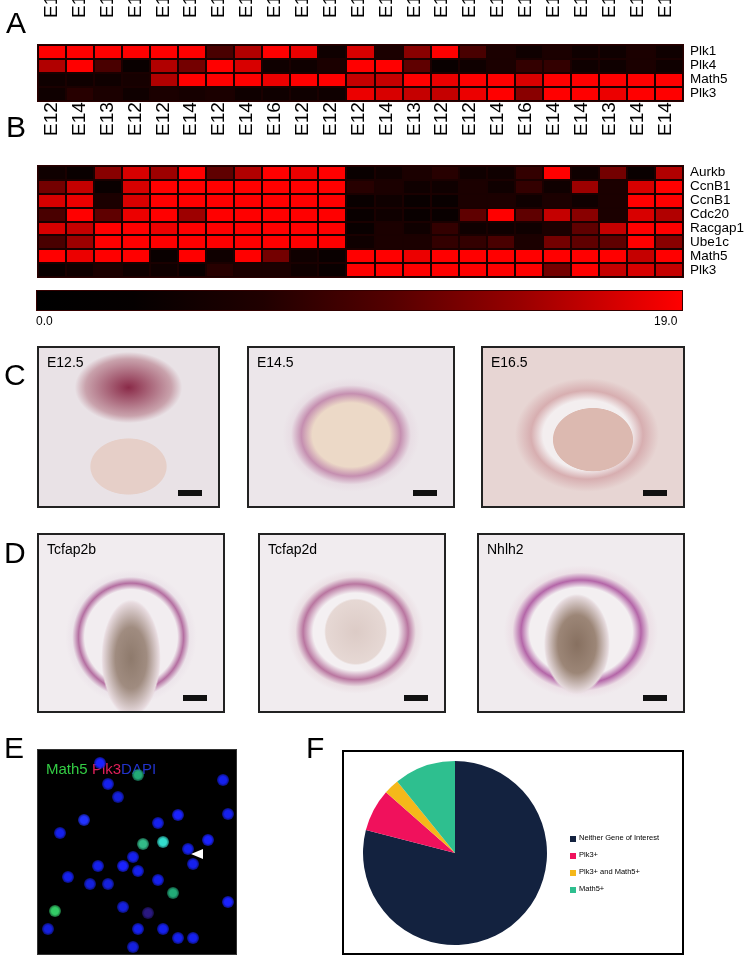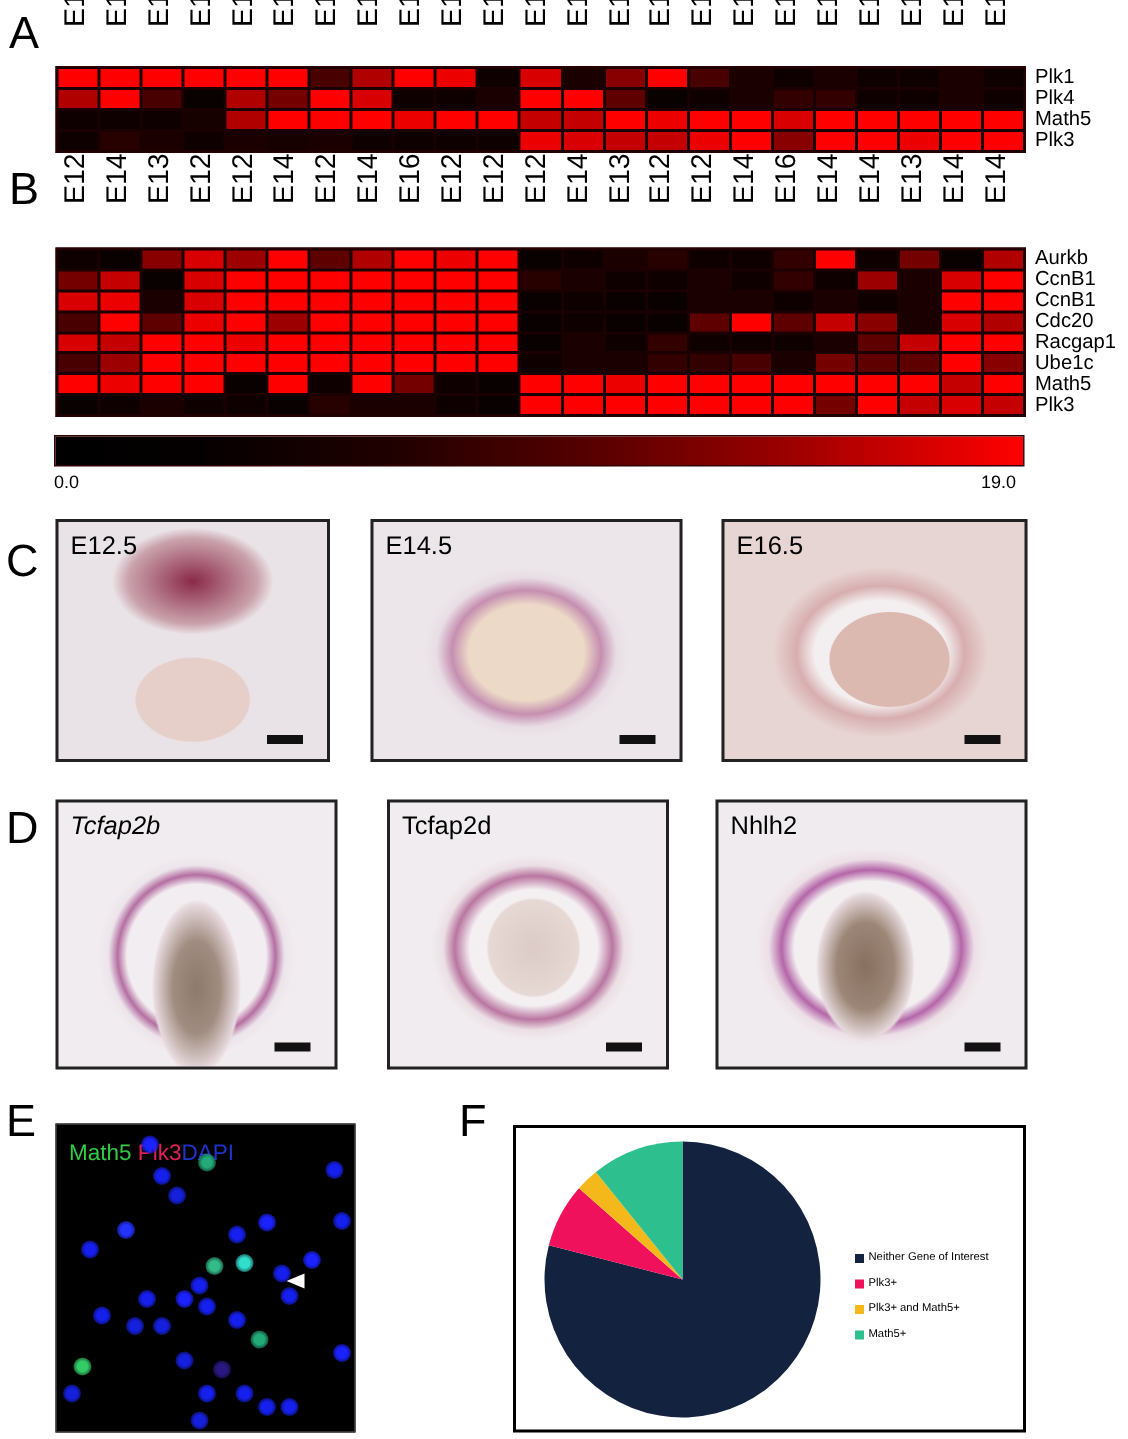--- a/index.html
+++ b/index.html
@@ -7,21 +7,21 @@
   .plabel{position:absolute;font-size:30px;font-weight:normal;line-height:1;}
   .cols{position:absolute;display:flex;}
   .col-lbl{width:27.9px;height:40px;position:relative;}
   .col-lbl span{position:absolute;left:50%;bottom:0;transform-origin:0 0;transform:rotate(-90deg) translate(0,-50%);font-size:19px;white-space:nowrap;display:block;}
   .grid{position:absolute;background:#1a0000;border:1px solid #2a0000;display:grid;gap:2px;padding:1px;box-sizing:border-box;}
   .cell{border-radius:0;}
   .rowlbls{position:absolute;font-size:13.5px;line-height:14px;}
   .colorbar{position:absolute;left:36px;top:290px;width:647px;height:21px;background:linear-gradient(to right,#000 0%,#050000 15%,#200000 35%,#550000 55%,#990000 75%,#ff0000 100%);border:1px solid #300;box-sizing:border-box;}
   .cb-lbl{position:absolute;font-size:12px;top:314px;}
   .img-panel{position:absolute;border:2px solid #222;box-sizing:border-box;overflow:hidden;}
-  .img-label{position:absolute;left:8px;top:6px;font-size:17px;}
+  .img-label{position:absolute;left:8px;top:6px;font-size:14px;}
   .scalebar{position:absolute;right:16px;bottom:10px;width:24px;height:6px;background:#111;}
   .pie-box{position:absolute;left:342px;top:750px;width:342px;height:205px;border:2px solid #000;box-sizing:border-box;background:#fff;}
   .legend{position:absolute;left:570px;top:825px;font-size:7.5px;}
   .legend .li{display:flex;align-items:flex-end;height:17px;}
   .legend .sw{width:6px;height:6px;margin-right:3px;}
 </style>
 </head>
 <body>
 
 <div class="plabel" style="left:6px;top:8px;">A</div>
@@ -478,21 +478,21 @@
 <div class="img-panel" style="left:247px;top:346px;width:208px;height:162px;background:radial-gradient(ellipse 42% 45% at 50% 55%,#ecd9c7 0%,#ecd9c7 45%,#c58fb0 58%,#e8dde4 70%,transparent 80%),#ece6ea;">
   <div class="img-label">E14.5</div>
   <div class="scalebar"></div>
 </div>
 <div class="img-panel" style="left:481px;top:346px;width:204px;height:162px;background:radial-gradient(ellipse 22% 22% at 55% 58%,#dcb9b0 0%,#dcb9b0 90%,transparent 92%),radial-gradient(ellipse 40% 40% at 52% 55%,#f3eeef 0%,#f3eeef 55%,#d7aeb0 70%,transparent 90%),#e7d5d3;">
   <div class="img-label">E16.5</div>
   <div class="scalebar"></div>
 </div>
 
 <div class="plabel" style="left:4px;top:538px;">D</div>
-<div class="img-panel" style="left:37px;top:533px;width:188px;height:180px;background:radial-gradient(ellipse 17% 35% at 50% 70%,#8e7a6c 0%,#a08c80 50%,#e7dade 90%,transparent 95%),radial-gradient(ellipse 42% 45% at 50% 58%,#f2edf0 0%,#f2edf0 60%,#b46fa1 68%,#ece4ea 76%,transparent 85%),#f1ecef;font-style:italic;">
+<div class="img-panel" style="left:37px;top:533px;width:188px;height:180px;background:radial-gradient(ellipse 17% 35% at 50% 70%,#8e7a6c 0%,#a08c80 50%,#e7dade 90%,transparent 95%),radial-gradient(ellipse 42% 45% at 50% 58%,#f2edf0 0%,#f2edf0 60%,#b46fa1 68%,#ece4ea 76%,transparent 85%),#f1ecef;">
   <div class="img-label">Tcfap2b</div>
   <div class="scalebar"></div>
 </div>
 <div class="img-panel" style="left:258px;top:533px;width:188px;height:180px;background:radial-gradient(ellipse 18% 20% at 52% 55%,#dccbc6 0%,#e6d8d4 90%,transparent 95%),radial-gradient(ellipse 42% 40% at 52% 55%,#f4f0f2 0%,#f4f0f2 55%,#b976a0 68%,#ebdfe4 78%,transparent 88%),#f1ecef;">
   <div class="img-label">Tcfap2d</div>
   <div class="scalebar"></div>
 </div>
 <div class="img-panel" style="left:477px;top:533px;width:208px;height:180px;background:radial-gradient(ellipse 17% 30% at 48% 62%,#877060 0%,#9c8677 55%,#e5d9dc 90%,transparent 95%),radial-gradient(ellipse 42% 42% at 50% 55%,#f3eff1 0%,#f3eff1 60%,#b466a8 70%,#ecdfe6 80%,transparent 90%),#f0ebee;">
   <div class="img-label">Nhlh2</div>
   <div class="scalebar"></div>

